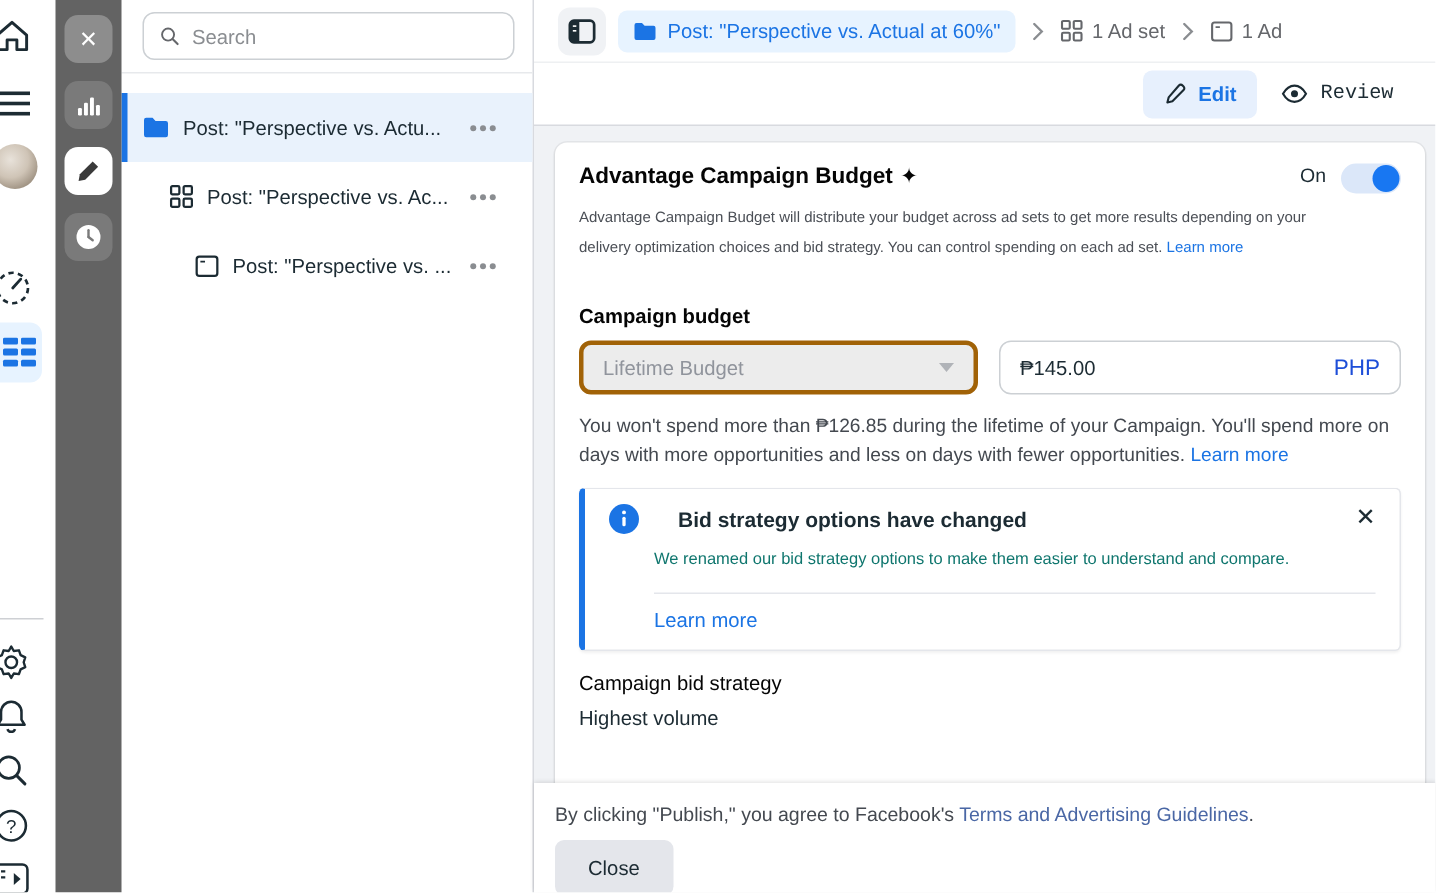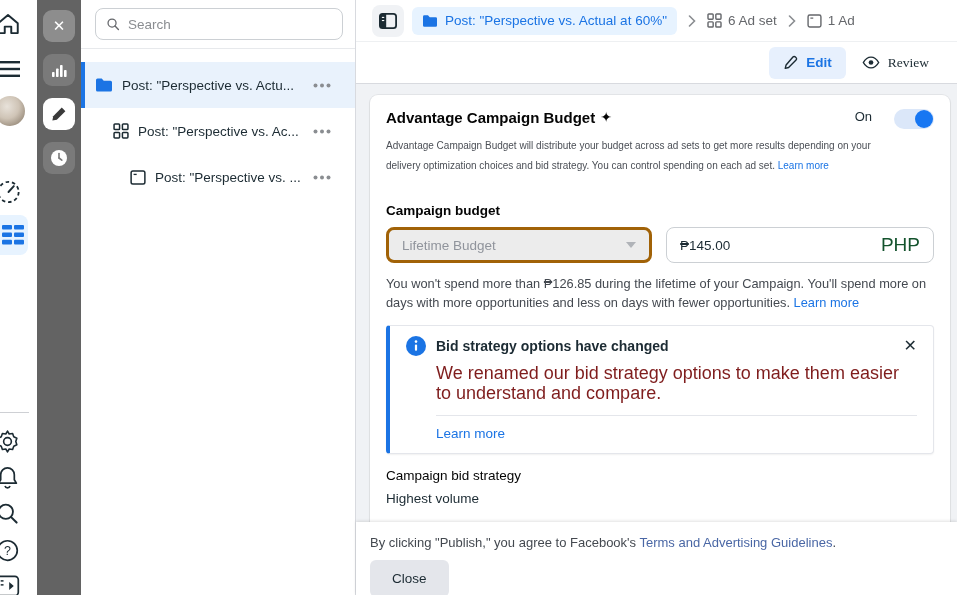--- a/index.html
+++ b/index.html
@@ -48,51 +48,51 @@
   .main { position:absolute; left:356px; right:0; top:0; bottom:0; }
   .main-header { height:84px; background:#fff; border-bottom:1px solid #d8dadf; position:relative; z-index:1; }
   .hrow1 { height:42px; display:flex; align-items:center; padding-left:16px; border-bottom:1px solid #eef0f2; }
   .collapse-btn { width:32px; height:32px; background:#f0f2f5; border:none; border-radius:8px; display:flex; align-items:center; justify-content:center; cursor:pointer; }
   .crumb-pill { margin-left:8px; height:28px; background:#e7f3ff; border-radius:6px; display:flex; align-items:center; gap:7px; padding:0 10px; color:#1b74e4; font-size:13.5px; cursor:pointer; white-space:nowrap; }
   .crumb-sep { margin:0 11px; color:#8a8d91; display:flex; align-items:center; }
   .crumb { display:flex; align-items:center; gap:6px; color:#65676b; font-size:13.5px; cursor:pointer; white-space:nowrap; }
   .hrow2 { height:41px; display:flex; align-items:center; justify-content:flex-end; padding-right:28px; gap:16px; }
   .edit-btn { height:32px; background:#e7f0fd; border:none; border-radius:6px; display:flex; align-items:center; gap:8px; padding:0 14px; cursor:pointer; }
   .edit-btn span { color:#1b74e4; font-weight:bold; font-size:13.5px; }
-  .review-btn { background:none; border:none; display:flex; align-items:center; gap:8px; cursor:pointer; font-size:13.5px; color:#1c2b33; font-family:Liberation Serif, serif; }
+  .review-btn { background:none; border:none; display:flex; align-items:center; gap:8px; cursor:pointer; font-size:13.5px; color:#1c2b33; font-family:Liberation Mono, monospace; }
 
   .main-body { position:absolute; left:0; right:0; top:84px; bottom:73px; background:#f0f2f5; overflow:hidden; }
   .card { position:absolute; left:14px; right:7px; top:11px; bottom:-40px; background:#fff; border-radius:8px;
     box-shadow:0 0 0 1px rgba(0,0,0,0.05), 0 1px 2px rgba(0,0,0,0.1); padding:14px 16px; }
 
   .acb-head { display:flex; align-items:flex-start; }
   .acb-title { font-size:15px; font-weight:bold; color:#050505; }
   .sparkle { font-size:14px; margin-left:5px; color:#050505; }
   .acb-head .spacer { flex:1; }
-  .on-label { font-size:13px; color:#1c2b33; margin-right:22px; }
+  .on-label { font-size:13px; color:#1c2b33; margin-right:10px; }
   .toggle { position:relative; width:40px; height:20px; border-radius:10px; background:#dbe7f9; cursor:pointer; flex:0 0 auto; }
   .toggle .knob { position:absolute; right:1px; top:1px; width:18px; height:18px; border-radius:50%; background:#1877f2; }
   .acb-desc { margin-top:7px; max-width:494px; font-size:10px; line-height:20px; color:#4b4f56; }
   .blue-link { color:#1b74e4; }
 
   .budget-label { margin-top:27px; font-size:13.5px; font-weight:bold; color:#050505; }
   .budget-row { margin-top:9px; display:flex; gap:14px; }
   .budget-select { width:266px; height:36px; background:#ececec; border:3px solid #a16207; border-radius:8px; display:flex; align-items:center; padding:0 13px; color:#90949c; font-size:13.5px; }
   .budget-select .spacer { flex:1; }
   .caret-down { width:0; height:0; border-left:5px solid transparent; border-right:5px solid transparent; border-top:6px solid #b0b3b8; }
   .budget-input-wrap { flex:1; height:36px; border:1px solid #ccd0d4; border-radius:8px; display:flex; align-items:center; padding:0 13px; background:#fff; }
   .budget-input-wrap input { border:none; outline:none; flex:1; font-size:13.5px; font-family:inherit; color:#1c2b33; }
-  .currency { color:#14532d; font-size:19px; }
+  .currency { color:#1d4ed8; font-size:15px; }
   .budget-helper { margin-top:11px; font-size:12.8px; line-height:19px; color:#444950; max-width:560px; }
 
   .notice { margin-top:13px; border:1px solid #e4e6eb; border-left:4px solid #1b74e4; border-radius:4px; padding:10px 16px 12px 16px; box-shadow:0 1px 2px rgba(0,0,0,0.06); background:#fff; }
-  .notice-head { display:flex; align-items:center; gap:10px; }
+  .notice-head { display:flex; align-items:center; gap:26px; }
   .notice-title { flex:1; font-size:14px; font-weight:bold; color:#1c2b33; }
   .notice-close { background:none; border:none; font-size:16px; color:#1c2b33; cursor:pointer; line-height:1; }
-  .notice-body { margin:7px 0 0 30px; font-size:18px; line-height:20px; color:#7f1d1d; max-width:470px; }
+  .notice-body { margin:7px 0 0 30px; font-size:11px; line-height:20px; color:#0f766e; max-width:470px; }
   .notice-divider { margin:12px 0 0 30px; border-top:1px solid #e4e6eb; }
   .notice-link { display:inline-block; margin:10px 0 0 30px; font-size:13.5px; }
 
   .bid-label { margin-top:14px; font-size:13.5px; font-weight:normal; color:#050505; }
   .bid-value { margin-top:8px; font-size:13.5px; color:#1c2b33; }
 
   
   .footer { position:absolute; left:0; right:0; bottom:0; height:73px; background:#fff; box-shadow:0 -1px 3px rgba(0,0,0,0.12); padding:13px 14px 0; overflow:hidden; z-index:2; }
   .footer-text { font-size:13px; color:#444950; }
   .footer-link { color:#4a67a5; }
@@ -294,21 +294,21 @@
       </span>
       <span class="crumb">
         <svg width="15" height="15" viewBox="0 0 18 18">
             <g fill="none" stroke="#65676b" stroke-width="1.7">
               <rect x="1.2" y="1.2" width="6.2" height="6.2" rx="1"></rect>
               <rect x="10.6" y="1.2" width="6.2" height="6.2" rx="1"></rect>
               <rect x="1.2" y="10.6" width="6.2" height="6.2" rx="1"></rect>
               <rect x="10.6" y="10.6" width="6.2" height="6.2" rx="1"></rect>
             </g>
           </svg>
-        <span>6 Ad set</span>
+        <span>1 Ad set</span>
       </span>
       <span class="crumb-sep">
         <svg width="8" height="12" viewBox="0 0 8 12">
             <path d="M1.5 1 L6.5 6 L1.5 11" fill="none" stroke="#8a8d91" stroke-width="1.6" stroke-linecap="round"></path>
           </svg>
       </span>
       <span class="crumb">
         <svg width="15" height="14" viewBox="0 0 18 17">
             <rect x="1.2" y="1.2" width="15.6" height="14.6" rx="2" fill="none" stroke="#65676b" stroke-width="1.7"></rect>
             <line x1="4" y1="5" x2="7.5" y2="5" stroke="#65676b" stroke-width="1.5"></line>

